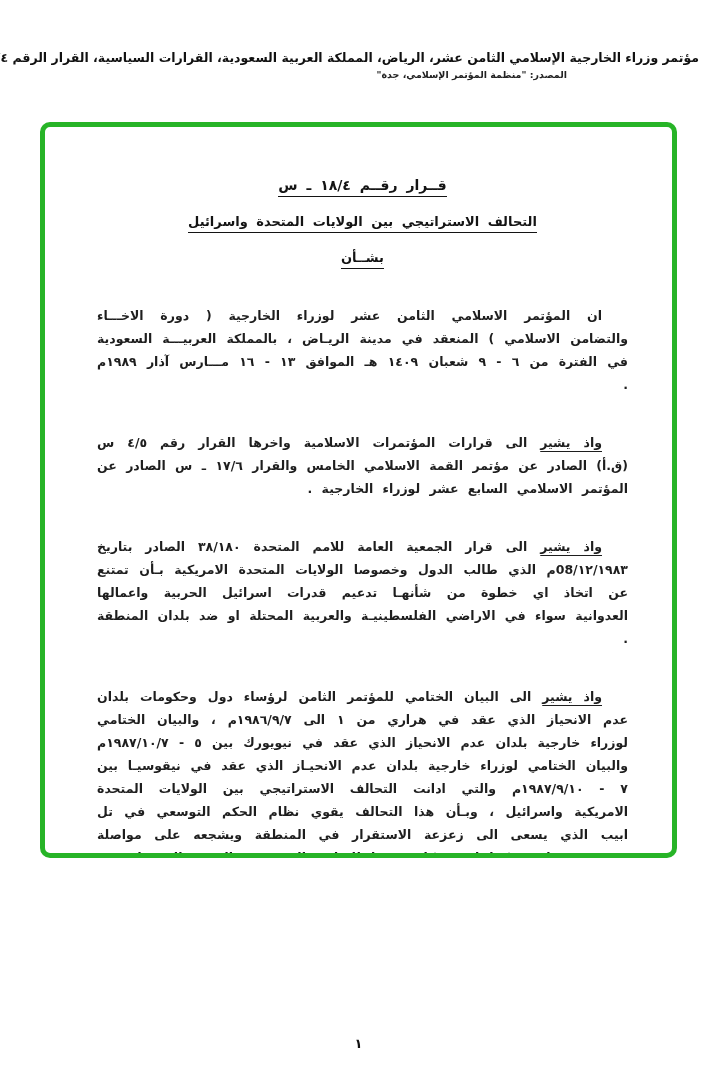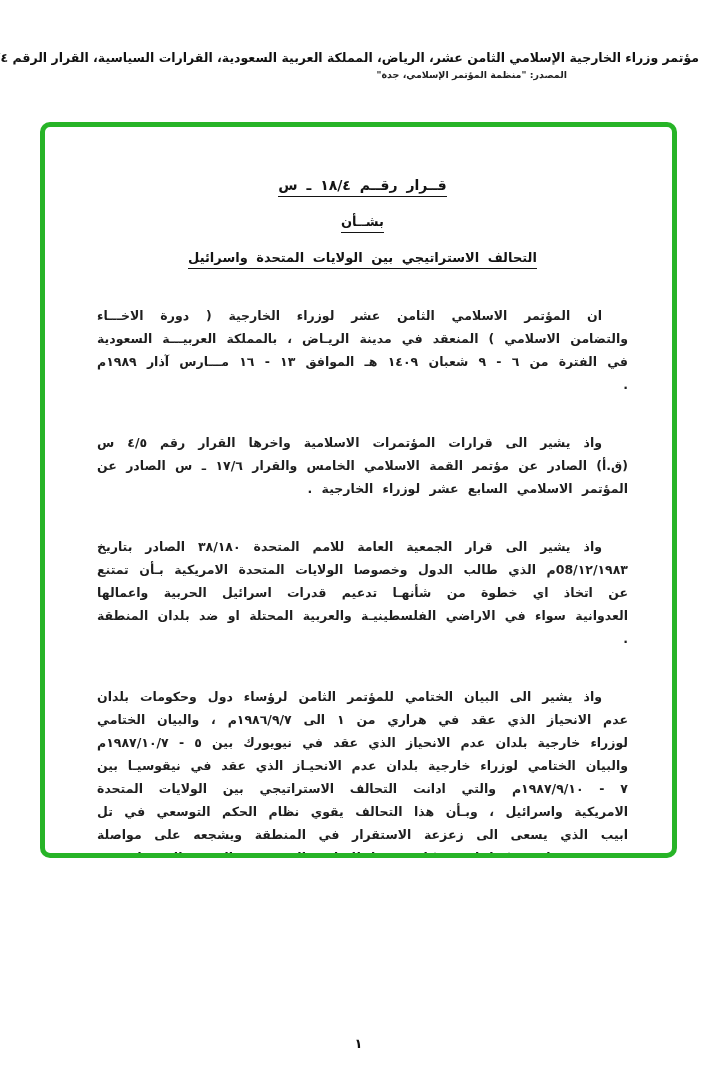--- a/index.html
+++ b/index.html
@@ -80,20 +80,21 @@
     text-align: justify;
     text-align-last: right;
     word-spacing: 5px;
     letter-spacing: 0.2px;
     color: #1e1e1e;
     margin-bottom: 26px;
     text-indent: 26px;
     margin-top: 35px;
   }
   .paragraph .lead {
+    text-decoration: underline;
     text-underline-offset: 4px;
   }
 
   .page-footer {
     position: absolute;
     left: 0;
     bottom: 18px;
     width: 100%;
     text-align: center;
   }
@@ -112,24 +113,24 @@
 <div class="source-line">المصدر: "منظمة المؤتمر الإسلامي، جدة"</div>
 
 <div class="scan-frame" style="border-color: rgb(39, 180, 39);">
   <div class="doc">
 
     <div class="title-block">
       <div class="title-line">
         <span>قــرار رقــم ١٨/٤ ـ س</span>
       </div>
       <div class="title-line small">
-        <span>بشــأن</span>
+        <span>التحالف الاستراتيجي بين الولايات المتحدة واسرائيل</span>
       </div>
       <div class="title-line small">
-        <span>التحالف الاستراتيجي بين الولايات المتحدة واسرائيل</span>
+        <span>بشــأن</span>
       </div>
     </div>
 
     <p class="paragraph"><span class="lead"></span><span>ان المؤتمر الاسلامي الثامن عشر لوزراء الخارجية ( دورة الاخـــاء والتضامن الاسلامي ) المنعقد في مدينة الريـاض ، بالمملكة العربيـــة السعودية في الفترة من ٦ - ٩ شعبان ١٤٠٩ هـ الموافق ١٣ - ١٦ مـــارس آذار ١٩٨٩م .</span></p>
 
     <p class="paragraph"><span class="lead">واذ يشير</span><span> الى قرارات المؤتمرات الاسلامية واخرها القرار رقم ٤/٥ س (ق.أ) الصادر عن مؤتمر القمة الاسلامي الخامس والقرار ١٧/٦ ـ س الصادر عن المؤتمر الاسلامي السابع عشر لوزراء الخارجية .</span></p>
 
     <p class="paragraph"><span class="lead">واذ يشير</span><span> الى قرار الجمعية العامة للامم المتحدة ٣٨/١٨٠ الصادر بتاريخ 08/١٢/١٩٨٣م الذي طالب الدول وخصوصا الولايات المتحدة الامريكية بـأن تمتنع عن اتخاذ اي خطوة من شأنهـا تدعيم قدرات اسرائيل الحربية واعمالها العدوانية سواء في الاراضي الفلسطينيـة والعربية المحتلة او ضد بلدان المنطقة .</span></p>
 
 

